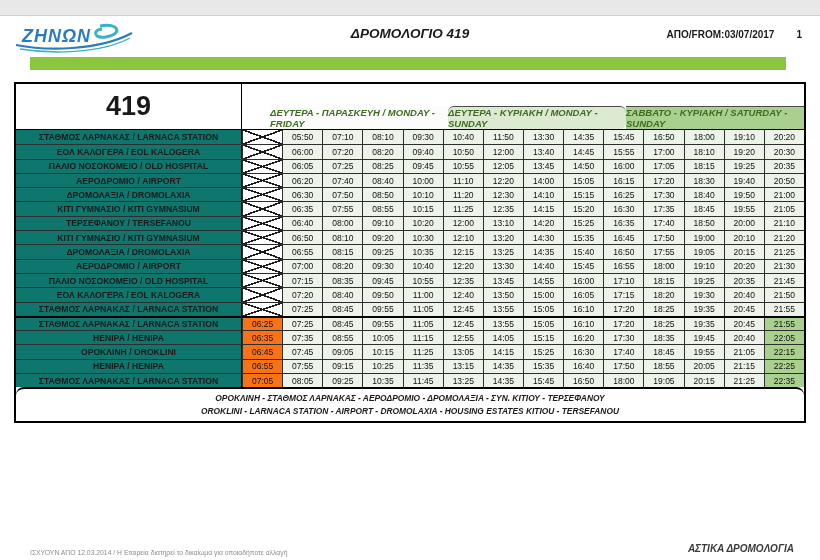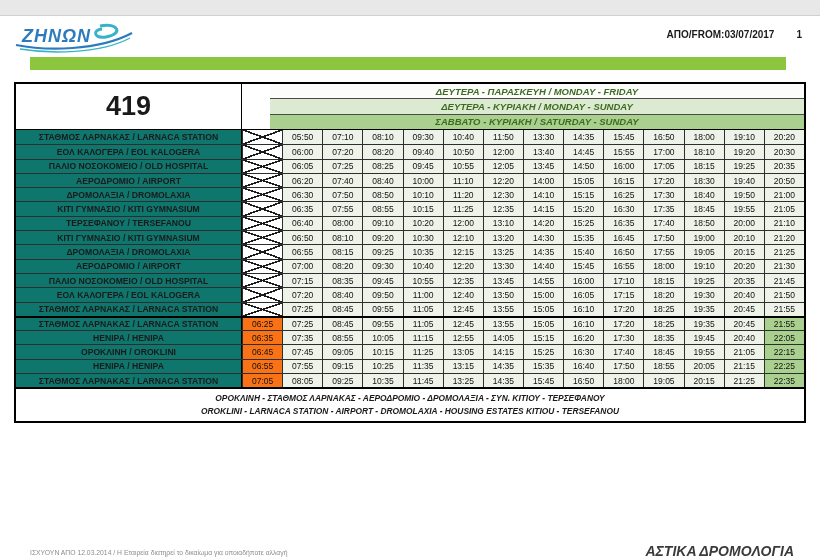--- a/index.html
+++ b/index.html
@@ -22,62 +22,63 @@
          font-style:italic;font-size:13.5px;}
   .from-group{position:absolute;right:18px;top:13px;font-size:10px;font-weight:bold;}
   .page-num{margin-left:22px;}
   .greenbar{position:absolute;top:41px;left:30px;width:756px;height:13px;
             background:var(--c-green_bar);}
   
   .tt{position:absolute;top:66px;left:14px;width:792px;border:2px solid #000;background:#fff;}
   .tt-head{display:flex;height:46px;border-bottom:1px solid #000;gap:28px;}
   .route-cell{flex:0 0 226px;border-right:1.5px solid #000;display:flex;align-items:center;
               justify-content:center;font-size:27px;font-weight:bold;background:#fff;}
-  .day-col{flex:1;display:flex;flex-direction:column;}
+  .day-col{flex:1;display:flex;align-items:flex-end;}
   .day{flex:1;display:flex;align-items:center;justify-content:center;font-size:9.5px;
        font-weight:bold;font-style:italic;color:var(--c-day_header_text);}
   .day.r1{background:#fcfdfb;}
-  .day.r2{background:var(--c-day_row_light);border-top:1px solid #4a4a4a;}
+  .day.r2{background:var(--c-day_row_light);border-top:1px solid #4a4a4a;border-radius:6px;}
   .day.r3{background:var(--c-day_row_medium);border-top:1px solid #4a4a4a;font-style:italic;}
   .tt-row{display:flex;height:14.3px;border-top:1px solid #2e2e2e;}
   #rows .tt-row:first-child{border-top:none;}
   .tt-row.sep{border-top:2px solid #000;}
   .st-cell{flex:0 0 226px;border-right:1.5px solid #000;display:flex;align-items:center;
            justify-content:center;font-size:8.6px;font-weight:bold;background:#0f766e;
            white-space:nowrap;overflow:hidden;}
   .t-cell{flex:1;display:flex;align-items:center;justify-content:center;font-size:8.5px;
           background:var(--c-time_cell_bg);border-left:1px solid #2e2e2e;color:#111;}
   .t-cell.first{background:#f97316;}
   .t-cell.hl{background:var(--c-highlight_cell);}
   .t-cell.cross{background-color:#fff;background-image:
     linear-gradient(to top right,transparent calc(50% - .8px),#1c1c1c calc(50% - .8px),
       #1c1c1c calc(50% + .8px),transparent calc(50% + .8px)),
     linear-gradient(to bottom right,transparent calc(50% - .8px),#1c1c1c calc(50% - .8px),
       #1c1c1c calc(50% + .8px),transparent calc(50% + .8px));}
   .tt-foot{border-top:2px solid #000;text-align:center;font-size:8.4px;font-style:italic;
-           font-weight:bold;padding:3px 0;line-height:1.55;background:#fff;}
+           font-weight:bold;padding:3px 0;line-height:1.55;background:#fff;border-radius:8px;}
   
   .bottom-note{position:absolute;left:30px;top:533px;font-size:6.8px;color:#8c8c8c;}
-  .category{position:absolute;right:26px;top:527px;font-size:14px;font-style:italic;
+  .category{position:absolute;right:26px;top:527px;font-size:10px;font-style:italic;
             font-weight:bold;color:#3a3a3a;}
 </style>
 </head>
 <body>
 
 <div class="page">
 
   <div class="logo">
     <svg width="126" height="36" viewBox="0 0 126 36">
       <path class="p-teal" d="M86 6 C 104 2, 110 14, 92 17 C 80 19, 78 10, 88 9" stroke-width="3" fill="none"></path>
       <path class="p-blue" d="M2 25 C 32 31, 84 31, 118 13" stroke-width="2.2" fill="none"></path>
       <path class="p-teal" d="M6 29 C 36 34, 86 34, 116 18" stroke-width="1.3" fill="none"></path>
     </svg>
     <span class="logo-text">ΖΗΝΩΝ</span>
   </div>
 
+  <div class="title">ΔΡΟΜΟΛΟΓΙΟ 419</div>
 
   <div class="from-group">
     <span>ΑΠΟ/FROM:03/07/2017</span><span class="page-num">1</span>
   </div>
 
   <div class="greenbar"></div>
 
   <div class="tt">
     <div class="tt-head">
       <div class="route-cell">419</div>

